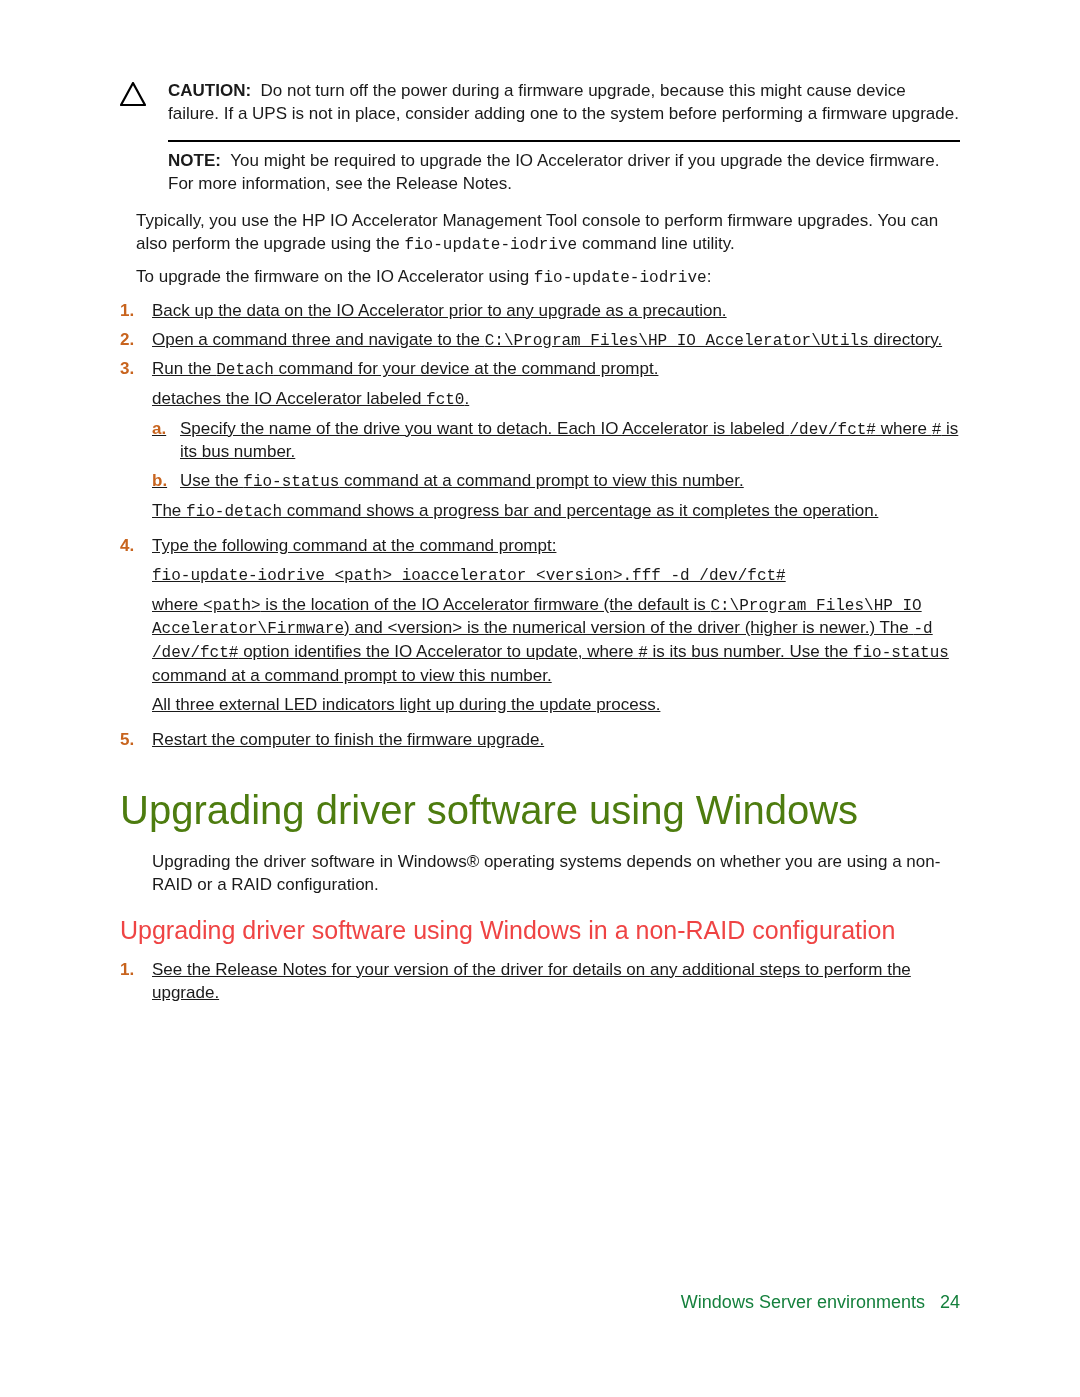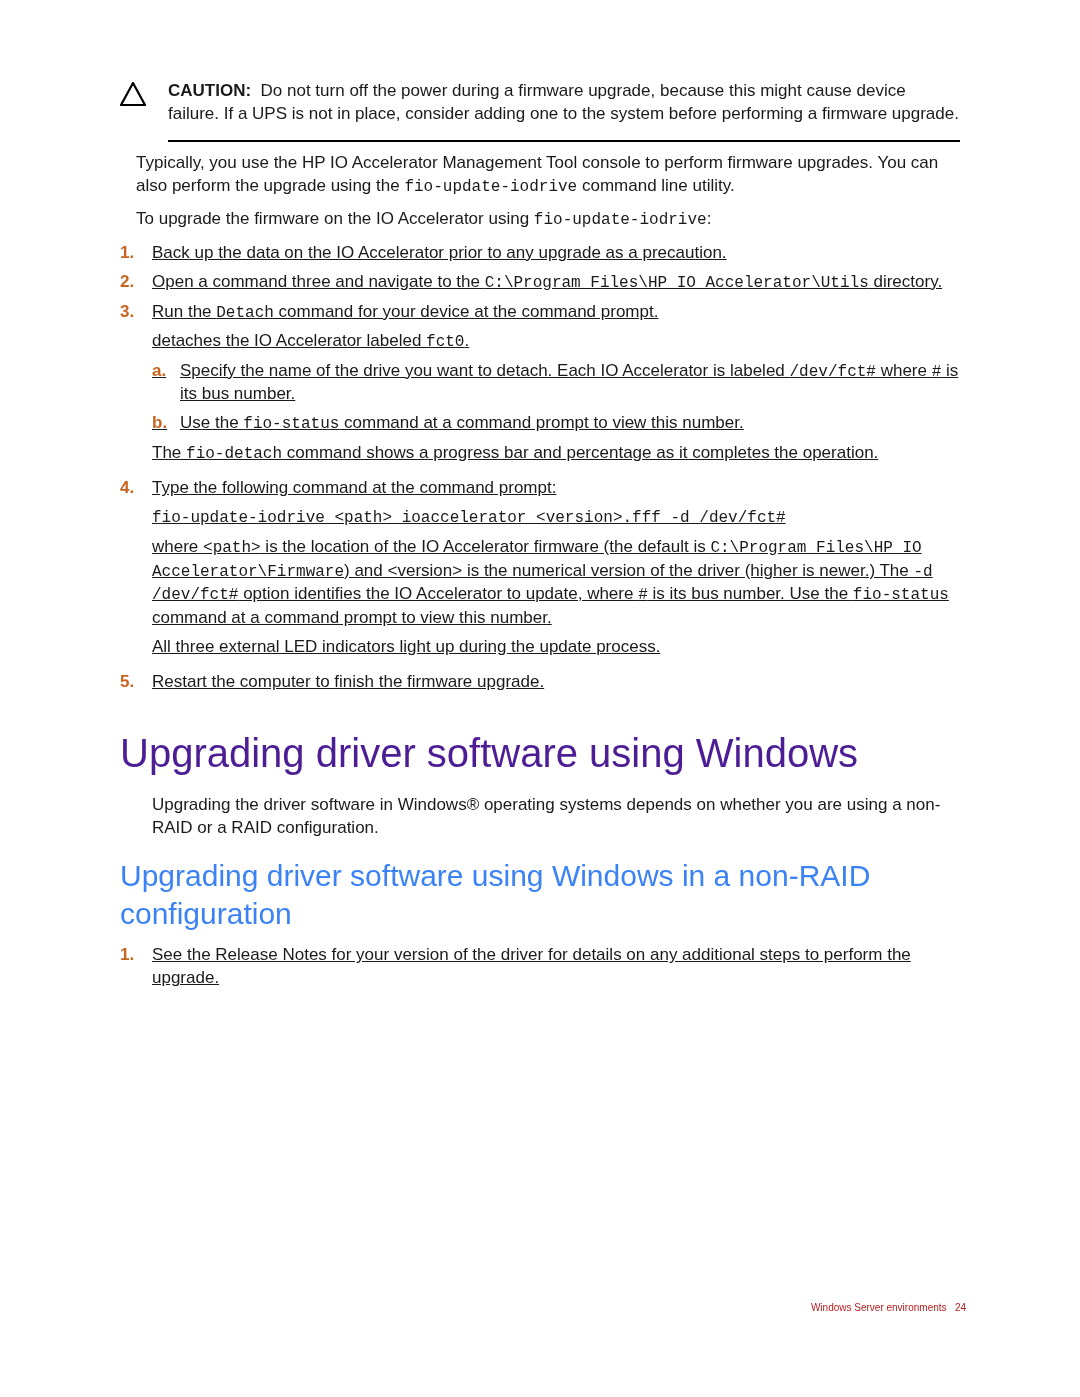--- a/index.html
+++ b/index.html
@@ -79,42 +79,42 @@
     width: 28px;
     flex: 0 0 28px;
     color: #c8641e;
     font-weight: bold;
   }
   .sub-list > li > .content { flex: 1; }
   .sub-plain { margin: 6px 0; }
   h1.section-heading {
     font-family: "Arial", "Helvetica", sans-serif;
     font-weight: 300;
-    color: #4c1d95;
+    color: #4d7c0f;
     font-size: 40px;
     margin: 32px 0 14px 0;
     letter-spacing: 0px;
   }
   h2.subsection-heading {
     font-family: "Arial", "Helvetica", sans-serif;
     font-weight: 300;
-    color: #3b82f6;
-    font-size: 30px;
+    color: #ef4444;
+    font-size: 25px;
     margin: 18px 0 12px 0;
     line-height: 1.25;
   }
   .body-after-h1 {
     margin-left: 32px;
   }
   .footer {
     position: absolute;
     bottom: 60px;
-    right: 114px;
-    font-size: 10px;
-    color: #b91c1c;
+    right: 120px;
+    font-size: 18px;
+    color: #15803d;
   }
 </style>
 </head>
 <body>
 
 <div class="page">
 
   <div class="caution-block">
     <div class="triangle-col">
       <span class="triangle">
@@ -124,20 +124,24 @@
       </span>
     </div>
     <div class="note-body">
       <span class="bold-lead">CAUTION:</span>
       &nbsp;<span>Do not turn off the power during a firmware upgrade, because this might cause device failure. If a UPS is not in place, consider adding one to the system before performing a firmware upgrade.</span>
     </div>
   </div>
 
   <div class="rule"></div>
 
+  <div class="note-block">
+    <span class="bold-lead">NOTE:</span>
+    &nbsp;<span>You might be required to upgrade the IO Accelerator driver if you upgrade the device firmware. For more information, see the Release Notes.</span>
+  </div>
 
 
   <p class="para">
     <span>Typically, you use the HP IO Accelerator Management Tool console to perform firmware upgrades. You can also perform the upgrade using the </span><code>fio-update-iodrive</code><span> command line utility.</span>
   </p>
 
   <p class="para">
     <span>To upgrade the firmware on the IO Accelerator using </span><code>fio-update-iodrive</code><span>:</span>
   </p>
 

